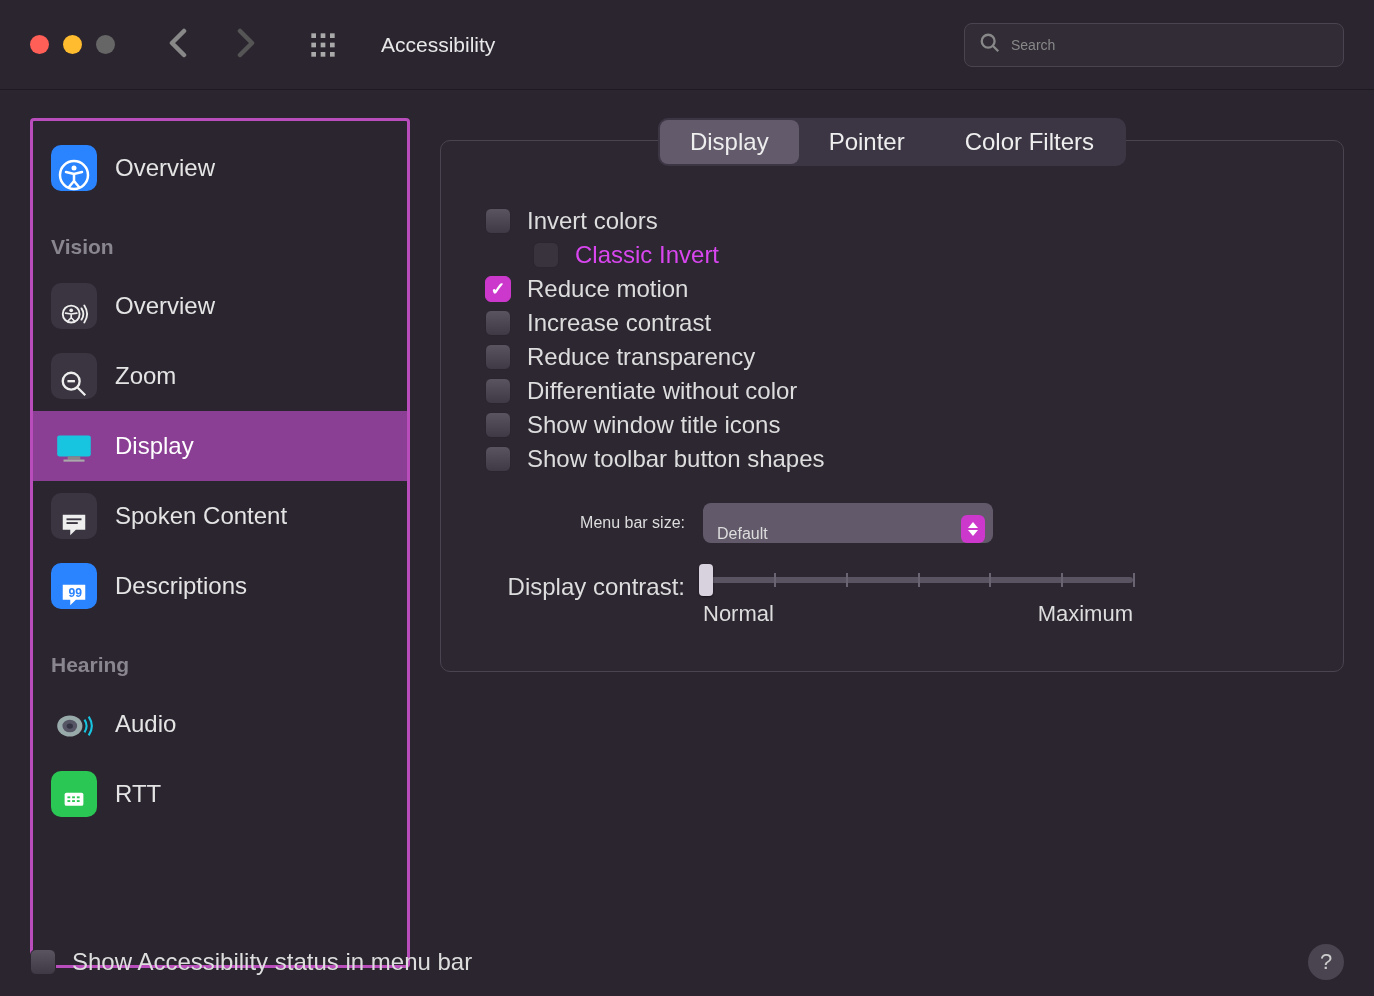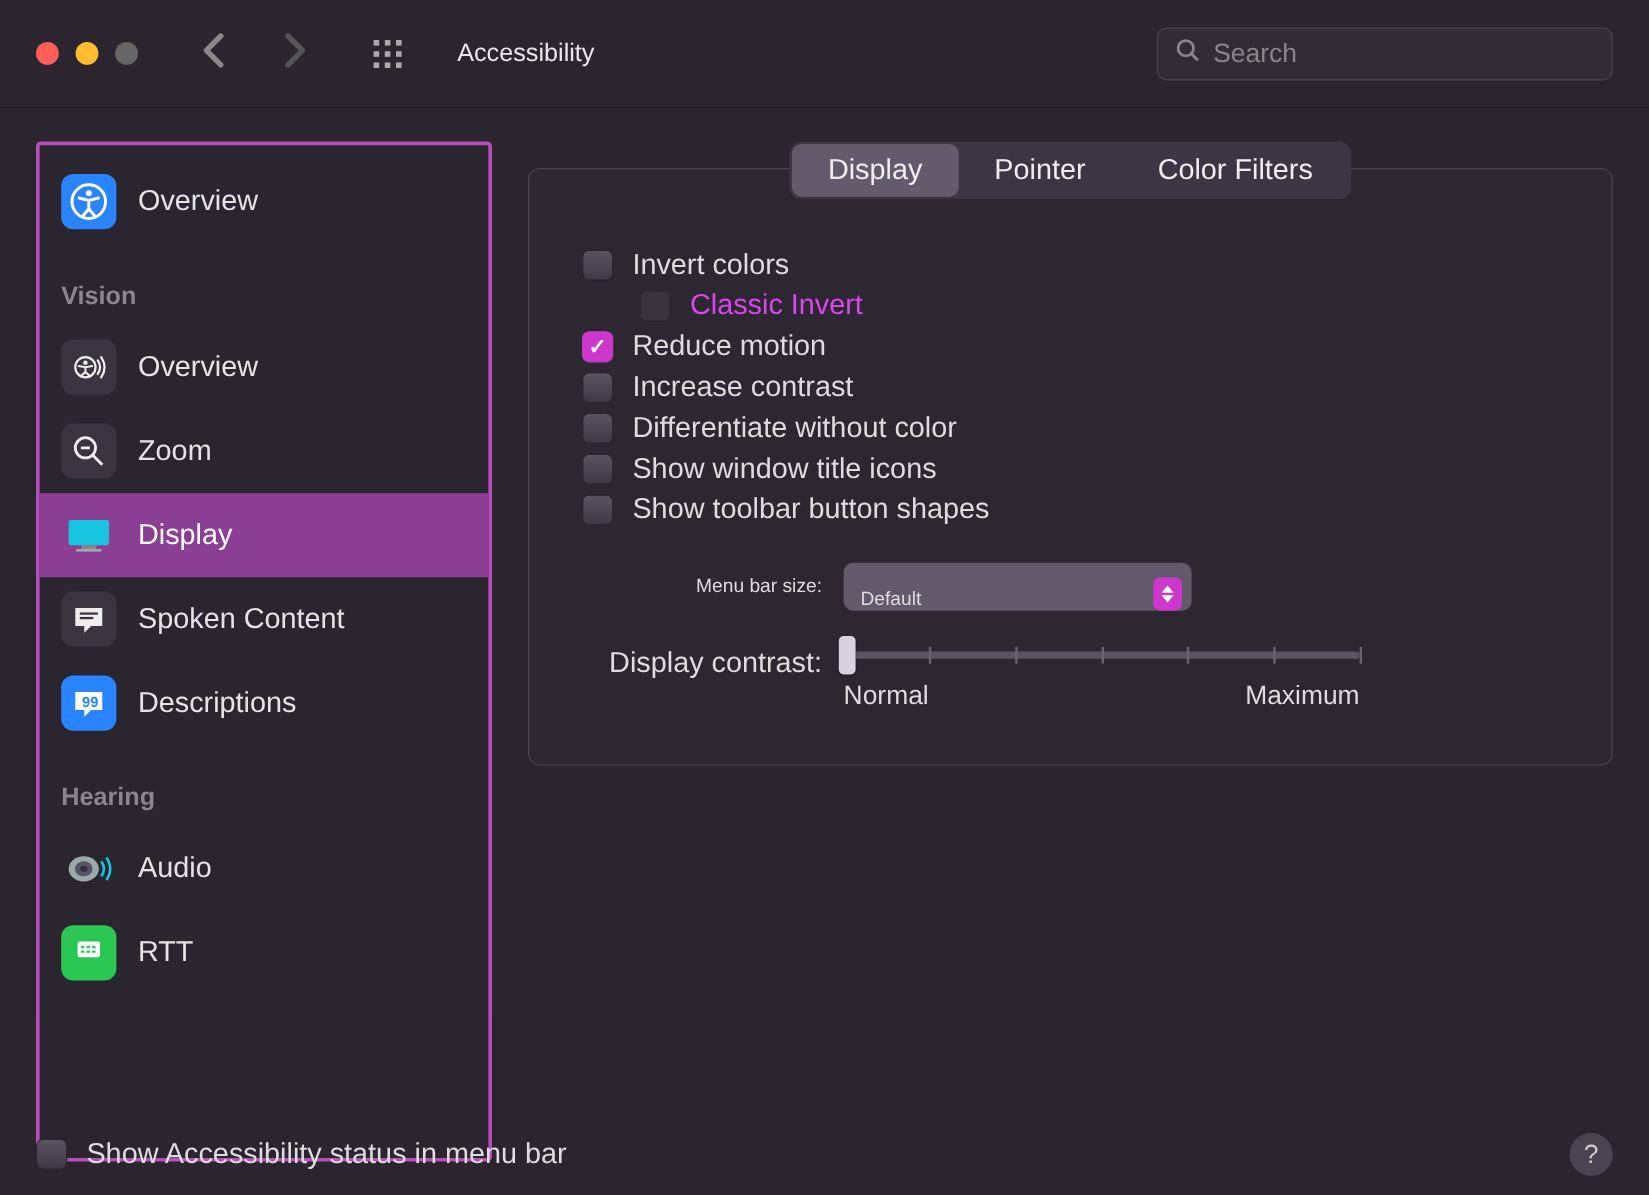--- a/index.html
+++ b/index.html
@@ -28,21 +28,21 @@
     .yellow { background: #febc2e; }
     .green { background: #666; }
     .nav-arrows { display: flex; gap: 50px; margin-right: 40px; align-items:center;}
     .arrow { color: #888; stroke: #888; cursor: pointer;}
     .arrow.disabled { color: #555; stroke:#555;}
     .grid-icon { margin-right: 30px; cursor:pointer;}
     .grid-icon svg { display:block;}
     .window-title { font-size: 21px; font-weight: 400; color: #e8e8e8; flex:1;}
     .search-wrap { position: relative; width: 380px; height: 44px; border: 1px solid #4a4450; border-radius: 8px; display:flex; align-items:center; padding: 0 14px; gap:10px; background: #312c36;}
     .search-icon { color:#888; }
-    .search-input { background: transparent; border: none; color:#84cc16; font-size: 22px; outline:none; width:100%; }
+    .search-input { background: transparent; border: none; color:#84cc16; font-size: 14px; outline:none; width:100%; }
     .search-input::placeholder { color:#888; }
 
     .body { display:flex; flex:1; padding: 28px 30px; gap: 30px; min-height:0;}
     .sidebar {
       width: 380px;
       border: 3px solid #b94dbb;
       border-radius: 4px;
       padding: 12px 0;
       overflow: hidden;
       display:flex;
@@ -54,21 +54,21 @@
       gap: 18px;
       padding: 12px 18px;
       font-size: 24px;
       color:#e4e4e4;
       cursor:pointer;
     }
     .sb-item.selected { background: #8a3e94; color: #fff; }
     .sb-section { font-size: 21px; font-weight:700; color:#8a8690; padding: 32px 18px 12px;}
     .sb-icon {
       width: 46px; height: 46px; border-radius: 10px;
-      display:flex; align-items:center; justify-content:center;
+      display:flex; align-items:flex-end; justify-content:center;
       flex-shrink:0;
     }
     .ic-blue { background: #2a84ff; }
     .ic-dark { background: #3a3540; }
     .ic-green { background: #2bc754; }
     .ic-speaker { background: transparent;}
     .sb-icon svg { display:block;}
 
     .main { flex:1; display:flex; flex-direction:column; position:relative; }
     .tabs-wrap { display:flex; justify-content:center; position:relative; z-index:2;}
@@ -288,20 +288,24 @@
           <div class="checkbox disabled"></div>
           <span>Classic Invert</span>
         </div>
         <div class="checkbox-row">
           <div class="checkbox checked"></div>
           <span>Reduce motion</span>
         </div>
         <div class="checkbox-row">
           <div class="checkbox"></div>
           <span>Increase contrast</span>
+        </div>
+        <div class="checkbox-row">
+          <div class="checkbox"></div>
+          <span>Reduce transparency</span>
         </div>
         <div class="checkbox-row">
           <div class="checkbox"></div>
           <span>Differentiate without color</span>
         </div>
         <div class="checkbox-row">
           <div class="checkbox"></div>
           <span>Show window title icons</span>
         </div>
         <div class="checkbox-row">

